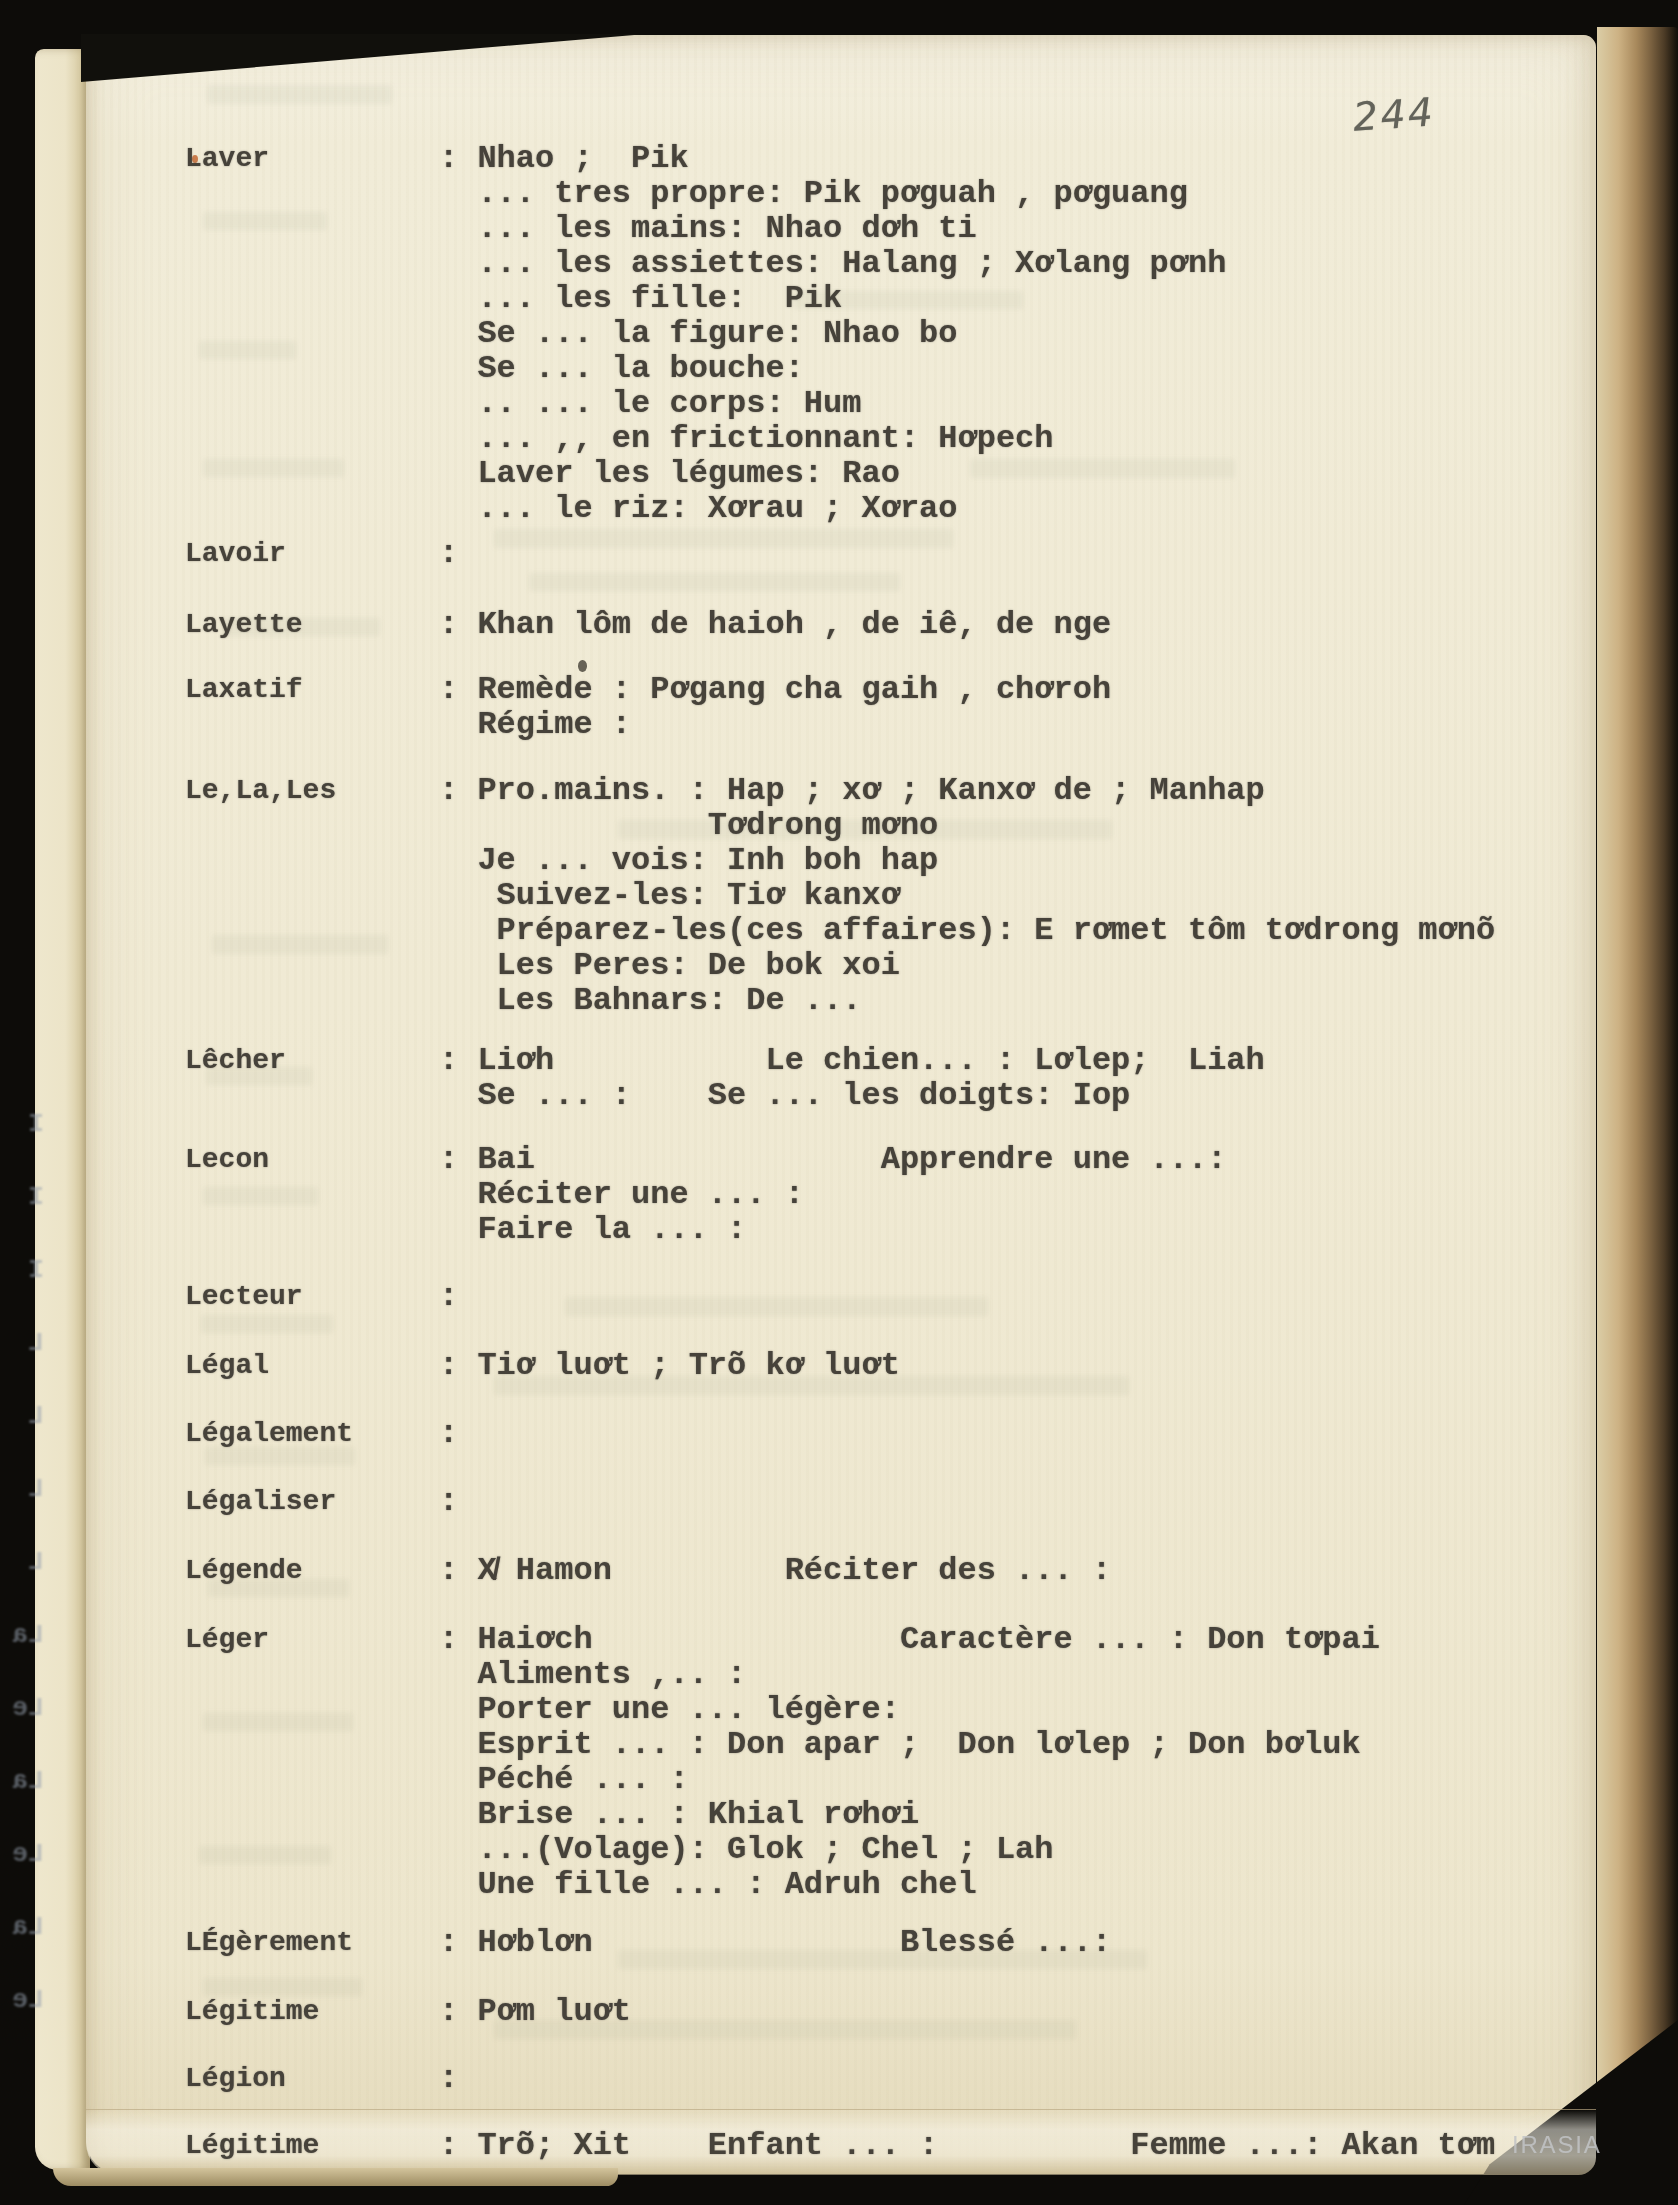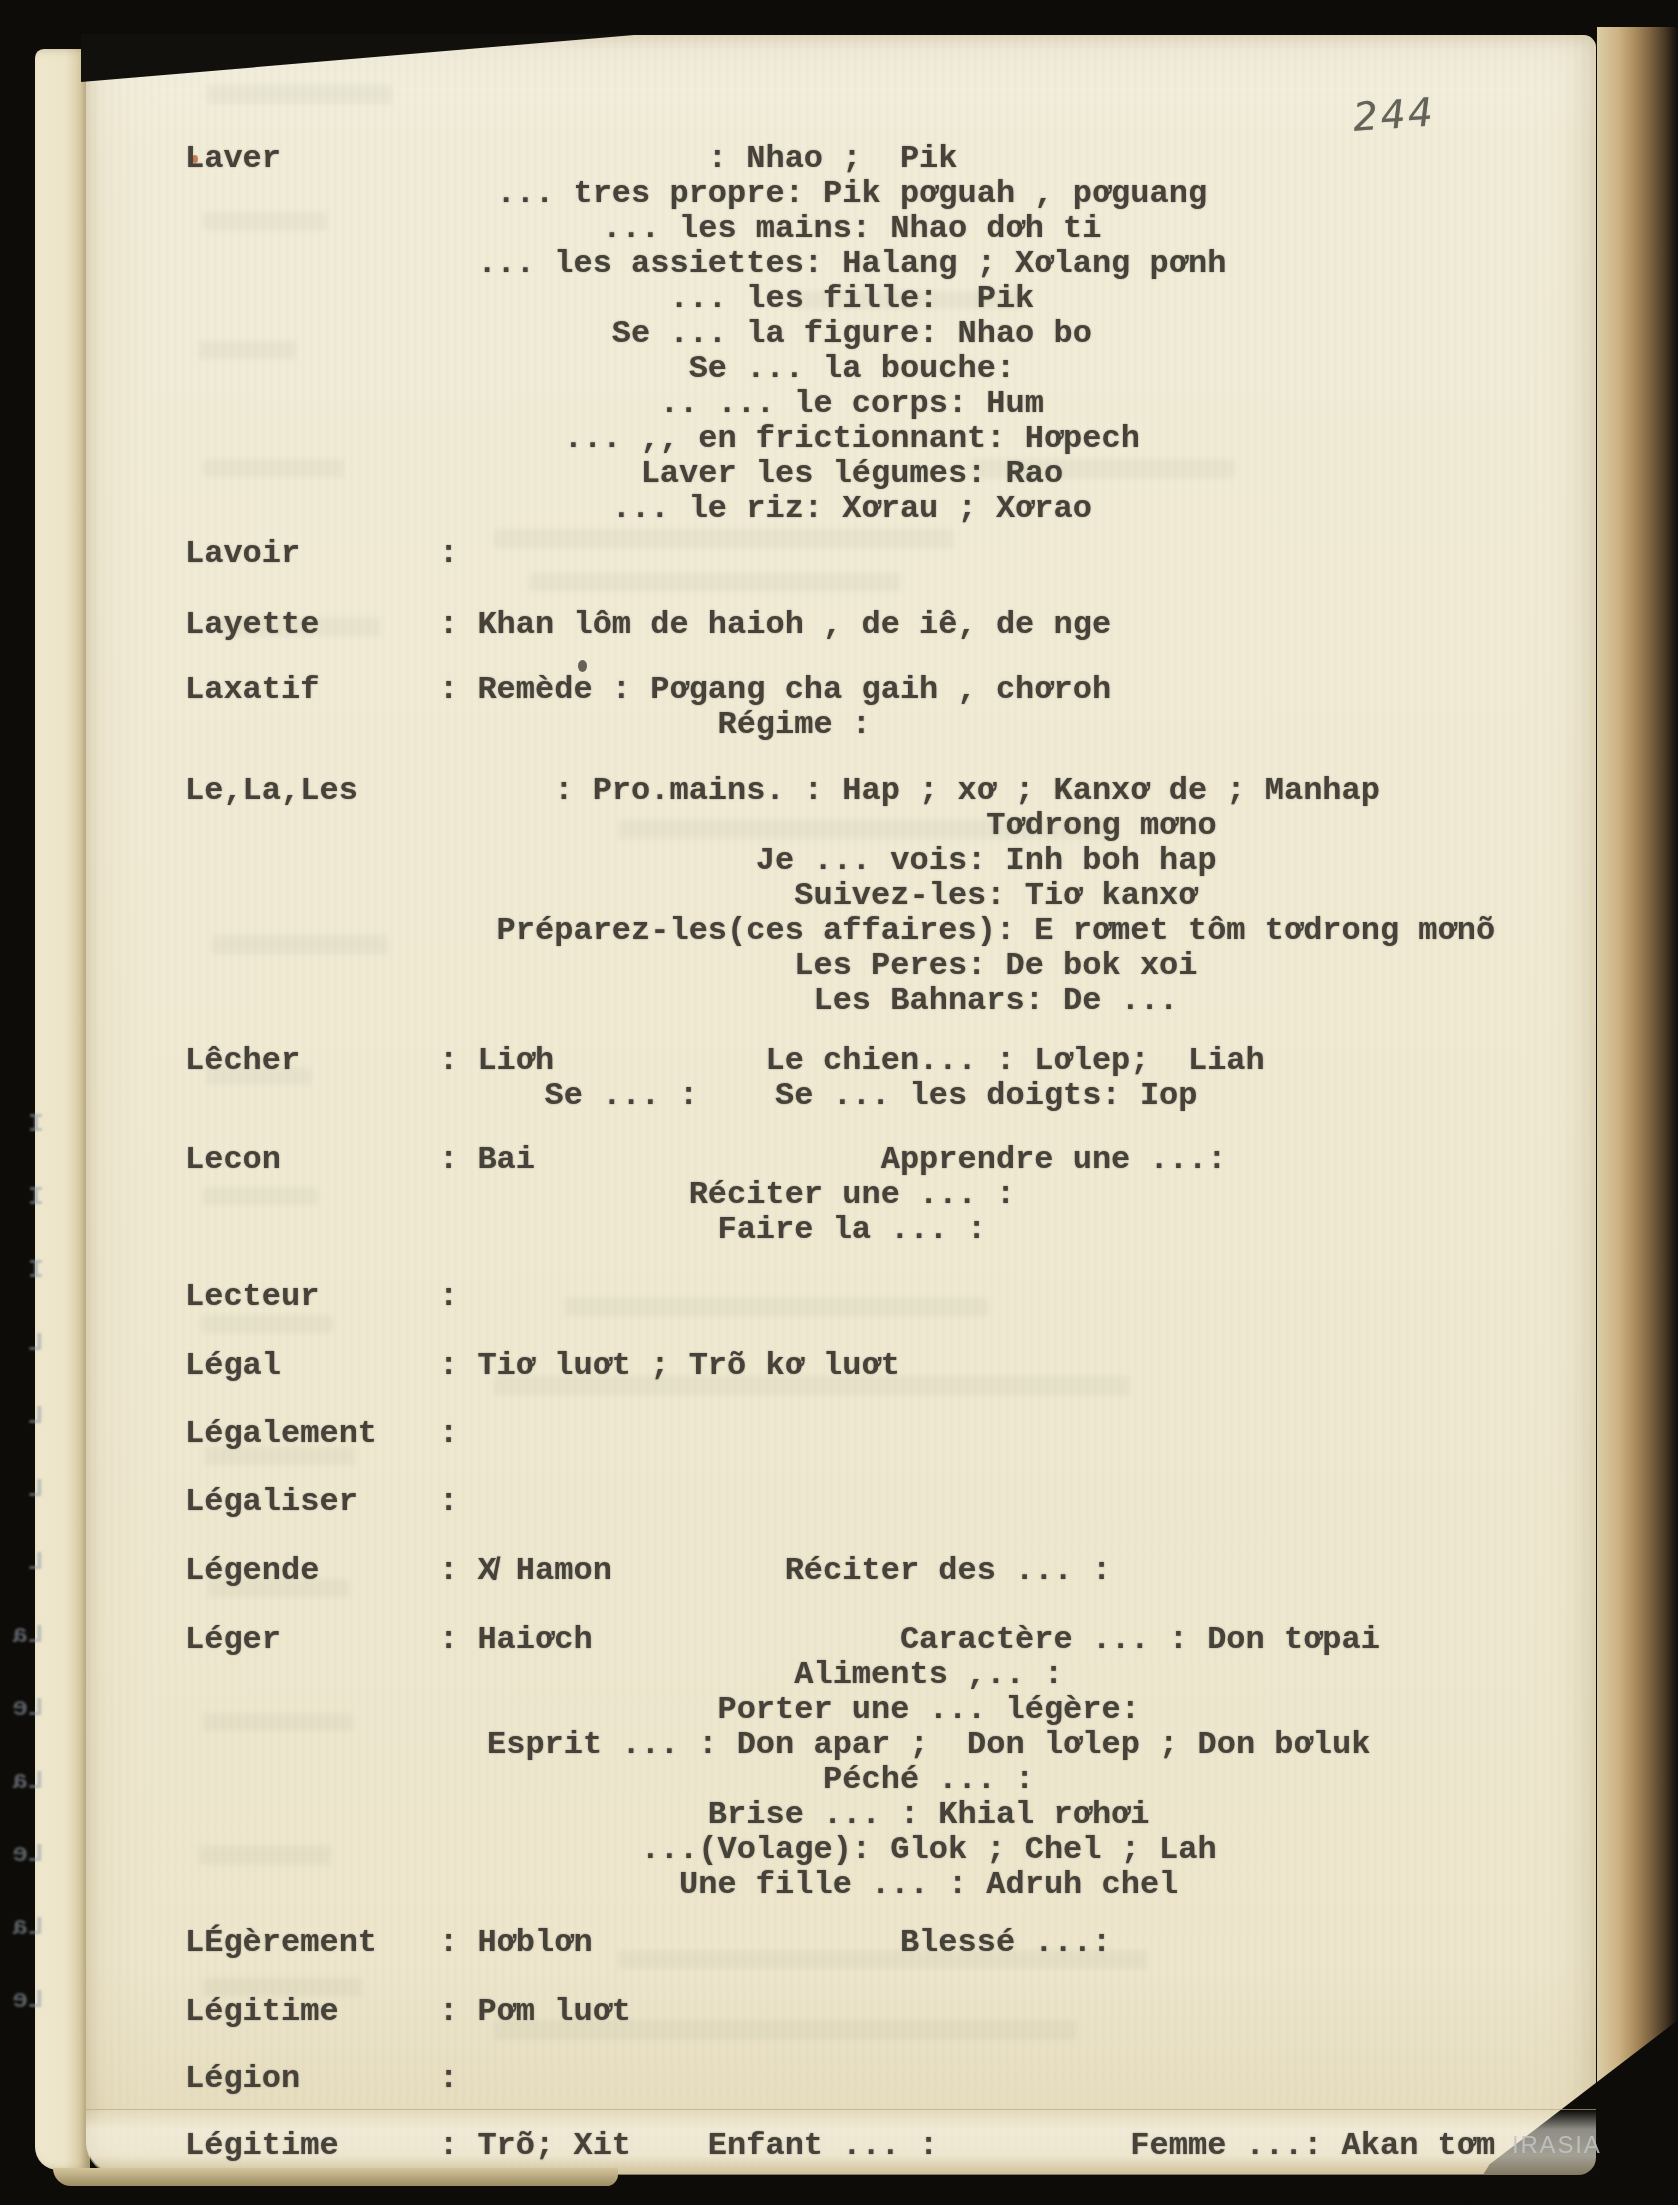--- a/index.html
+++ b/index.html
@@ -57,27 +57,27 @@
   .under-bottom{
     position:absolute;left:53px;top:2168px;width:565px;height:17.6px;
     background:linear-gradient(180deg,#d3c49c,#9d8c62);
     border-radius:0 0 12.4px 19.4px;
   }
   
   .text-layer{position:absolute;left:0;top:0;width:100%;height:100%;}
   .entry{position:absolute;left:0;width:1679px;}
   .hw{
     position:absolute;left:185px;top:0;white-space:pre;
-    font-size:32px;line-height:35px;font-weight:700;
+    font-size:28px;line-height:35px;font-weight:700;
     color:#46423a;text-shadow:0 0 1.8px rgba(70,66,58,.55);
   }
   .lines{position:absolute;left:439px;top:0;}
   .ln{
     white-space:pre;height:35px;font-size:32px;line-height:35px;font-weight:700;
-    color:#46423a;text-shadow:0 0 1.8px rgba(70,66,58,.55);text-align:center;
+    color:#46423a;text-shadow:0 0 1.8px rgba(70,66,58,.55);
   }
   
   .page-num{
     position:absolute;left:1353px;top:92px;
     font-family:"DejaVu Sans",sans-serif;font-style:italic;font-weight:400;
     font-size:39px;color:#63635a;letter-spacing:2.6px;transform:rotate(-4deg);
     text-shadow:0 0 0.9px rgba(99,99,90,.6);
   }
   
   .watermark{

